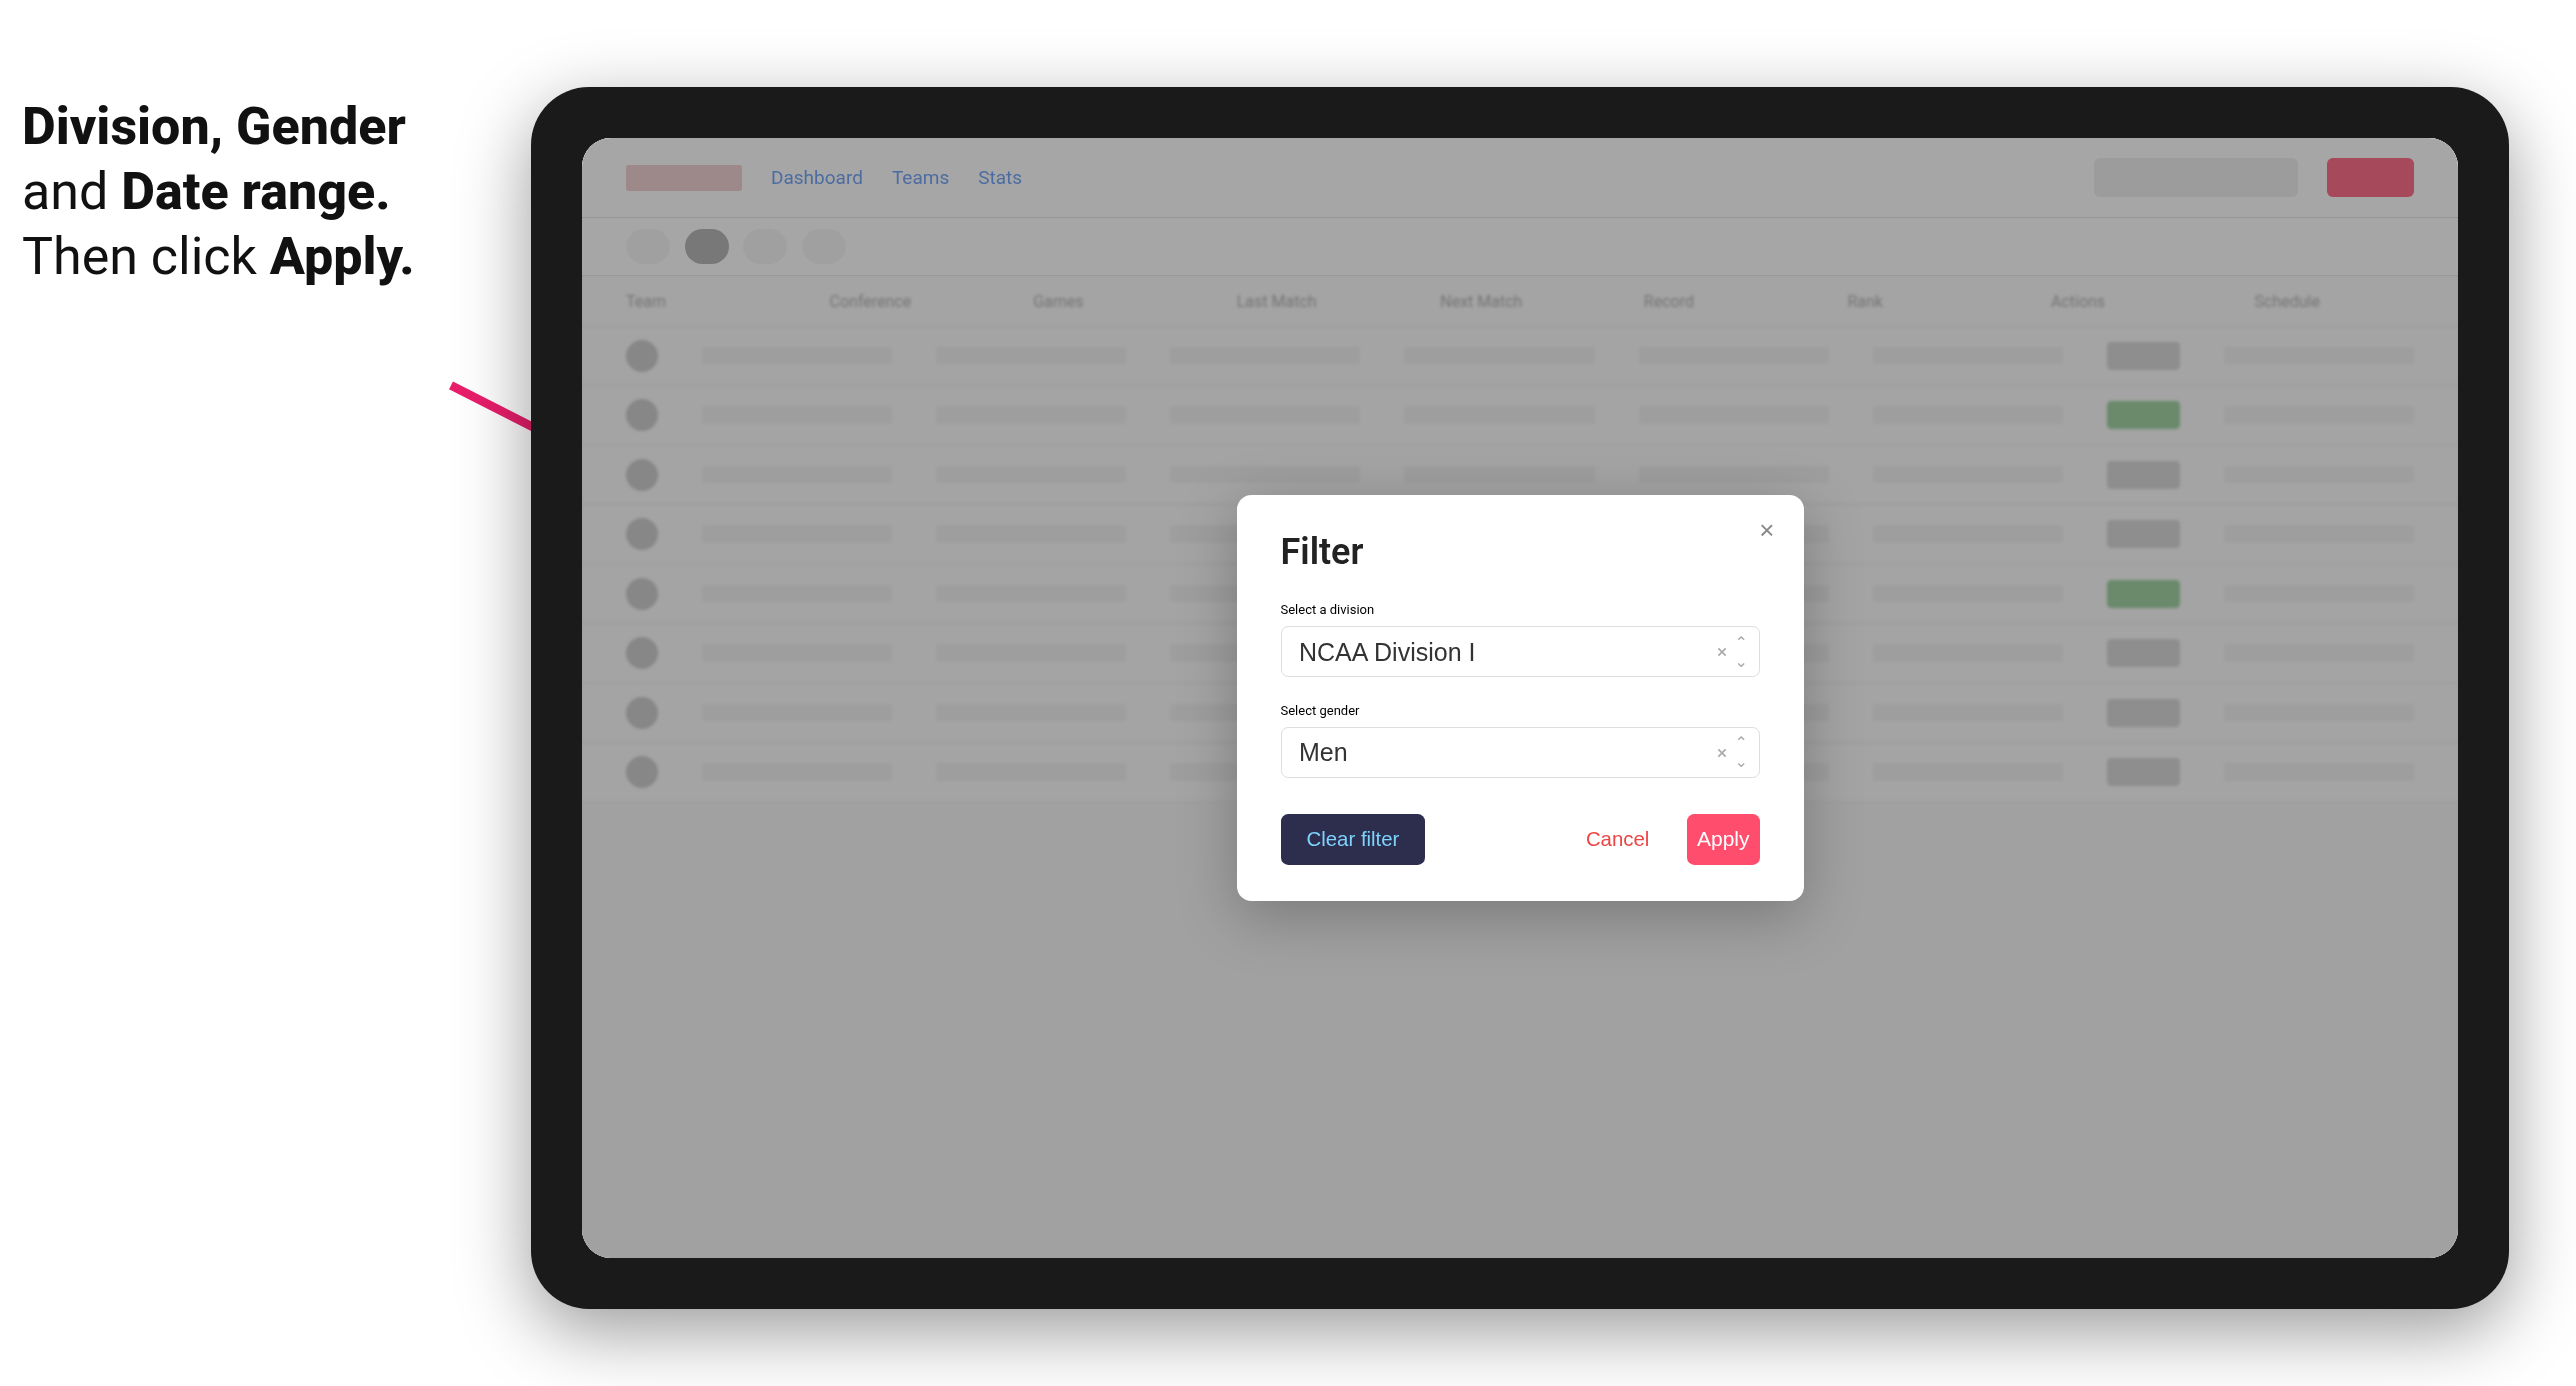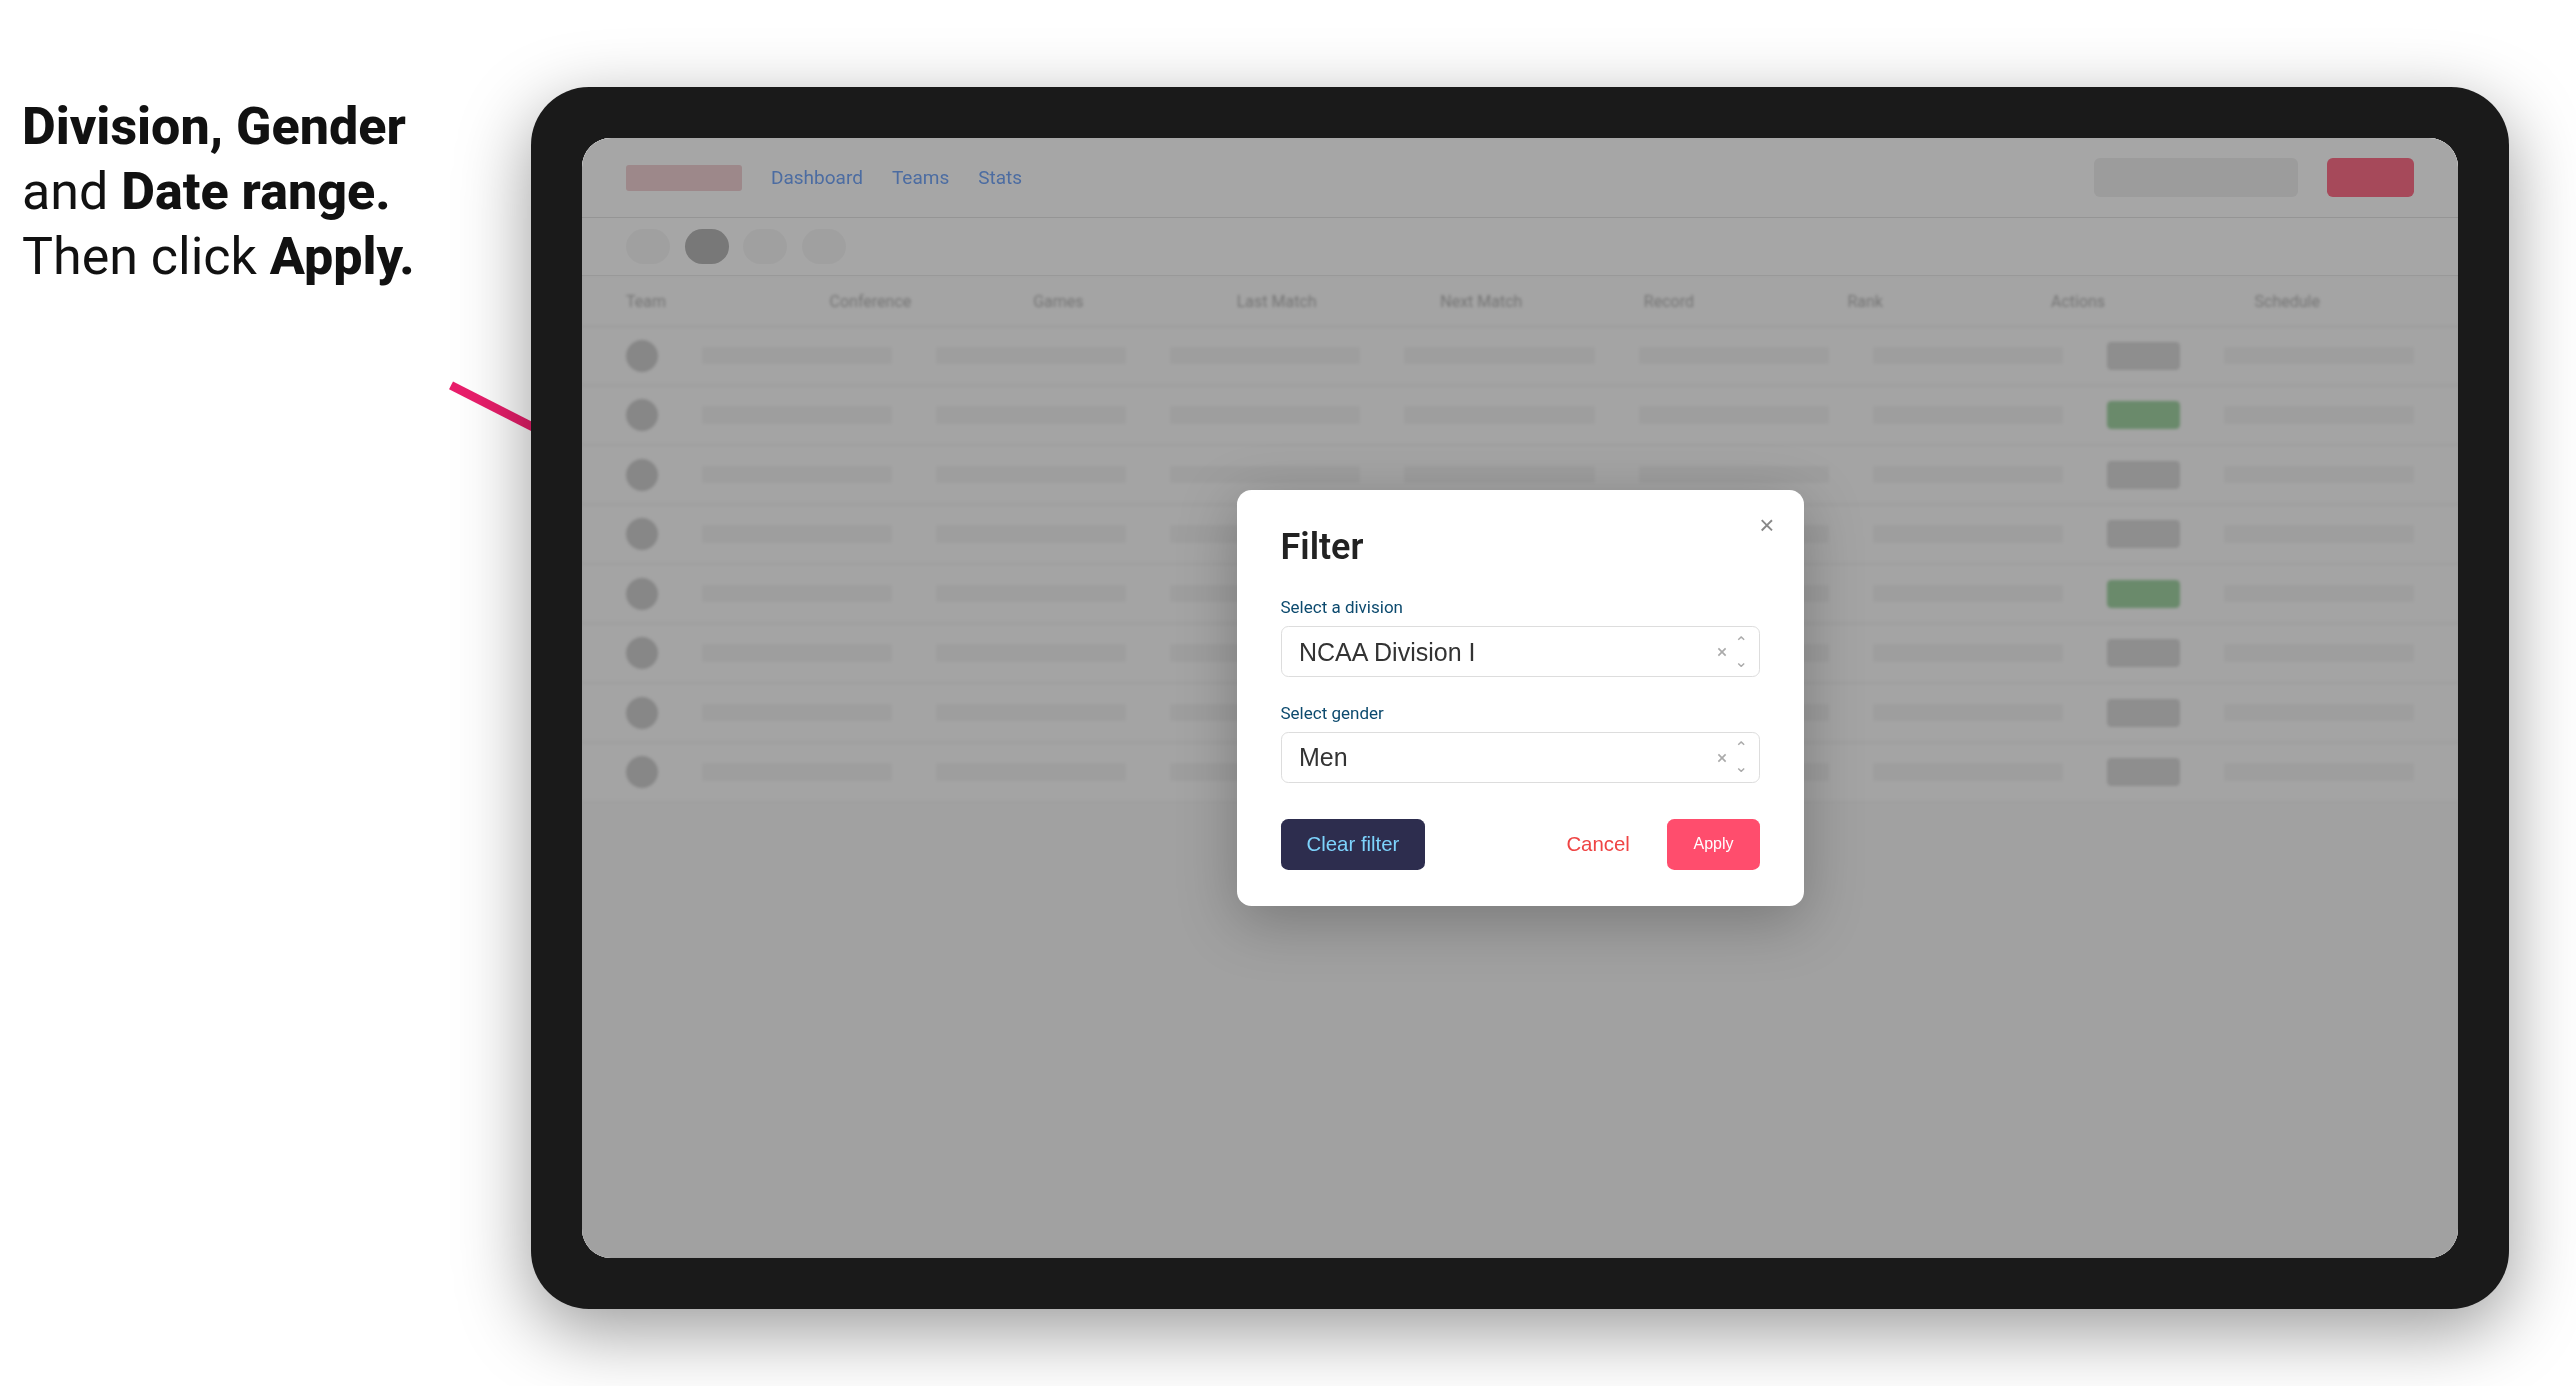--- a/index.html
+++ b/index.html
@@ -219,22 +219,22 @@
       background: none;
       border: none;
       line-height: 1;
     }
 
     .field-group {
       margin-bottom: 26px;
     }
 
     .field-label {
-      font-size: 17px;
-      color: #0c4a6e;
+      font-size: 13px;
+      color: #000000;
       margin-bottom: 8.7px;
       display: block;
     }
 
     .select-wrapper {
       position: relative;
       width: 100%;
     }
 
     .select-field {
@@ -315,26 +315,26 @@
       padding: 0 26px;
       background: transparent;
       color: #ef4444;
       border: none;
       font-size: 20.4px;
       cursor: pointer;
     }
 
     .btn-apply {
       height: 51px;
-      padding: 0 26px;
+      padding: 0 10px;
       background: #ff4d6d;
       color: #fff;
       border: none;
       border-radius: 7.3px;
-      font-size: 16px;
+      font-size: 21px;
       font-weight: 500;
       cursor: pointer;
       margin-left: 11.6px;
     }
 
     
     .status-badge {
       width: 73px;
       height: 28px;
       border-radius: 4.4px;

